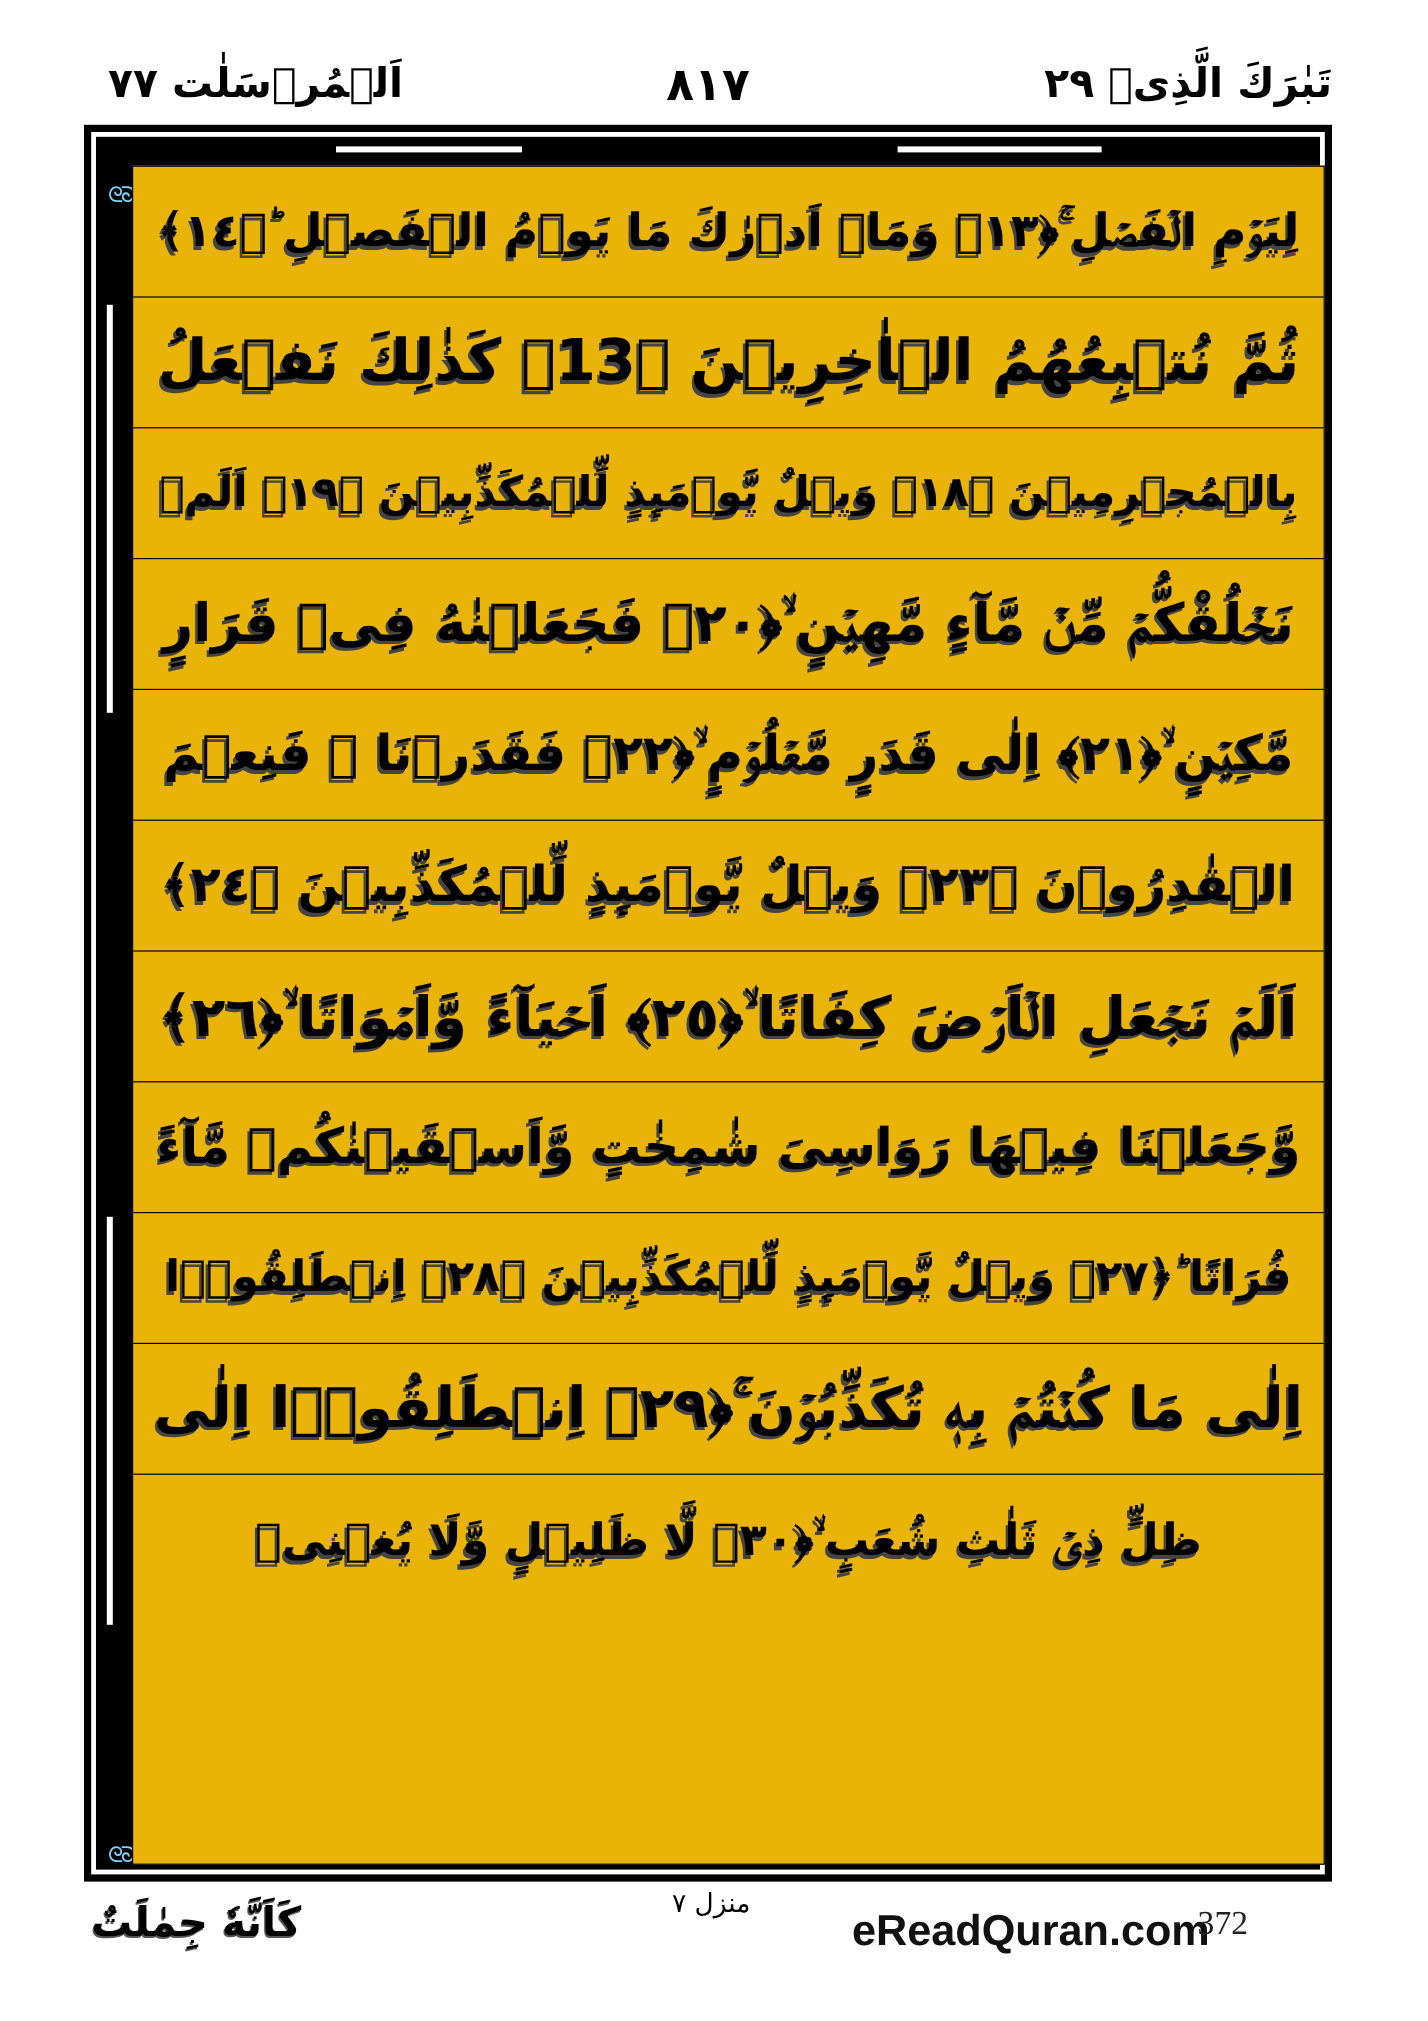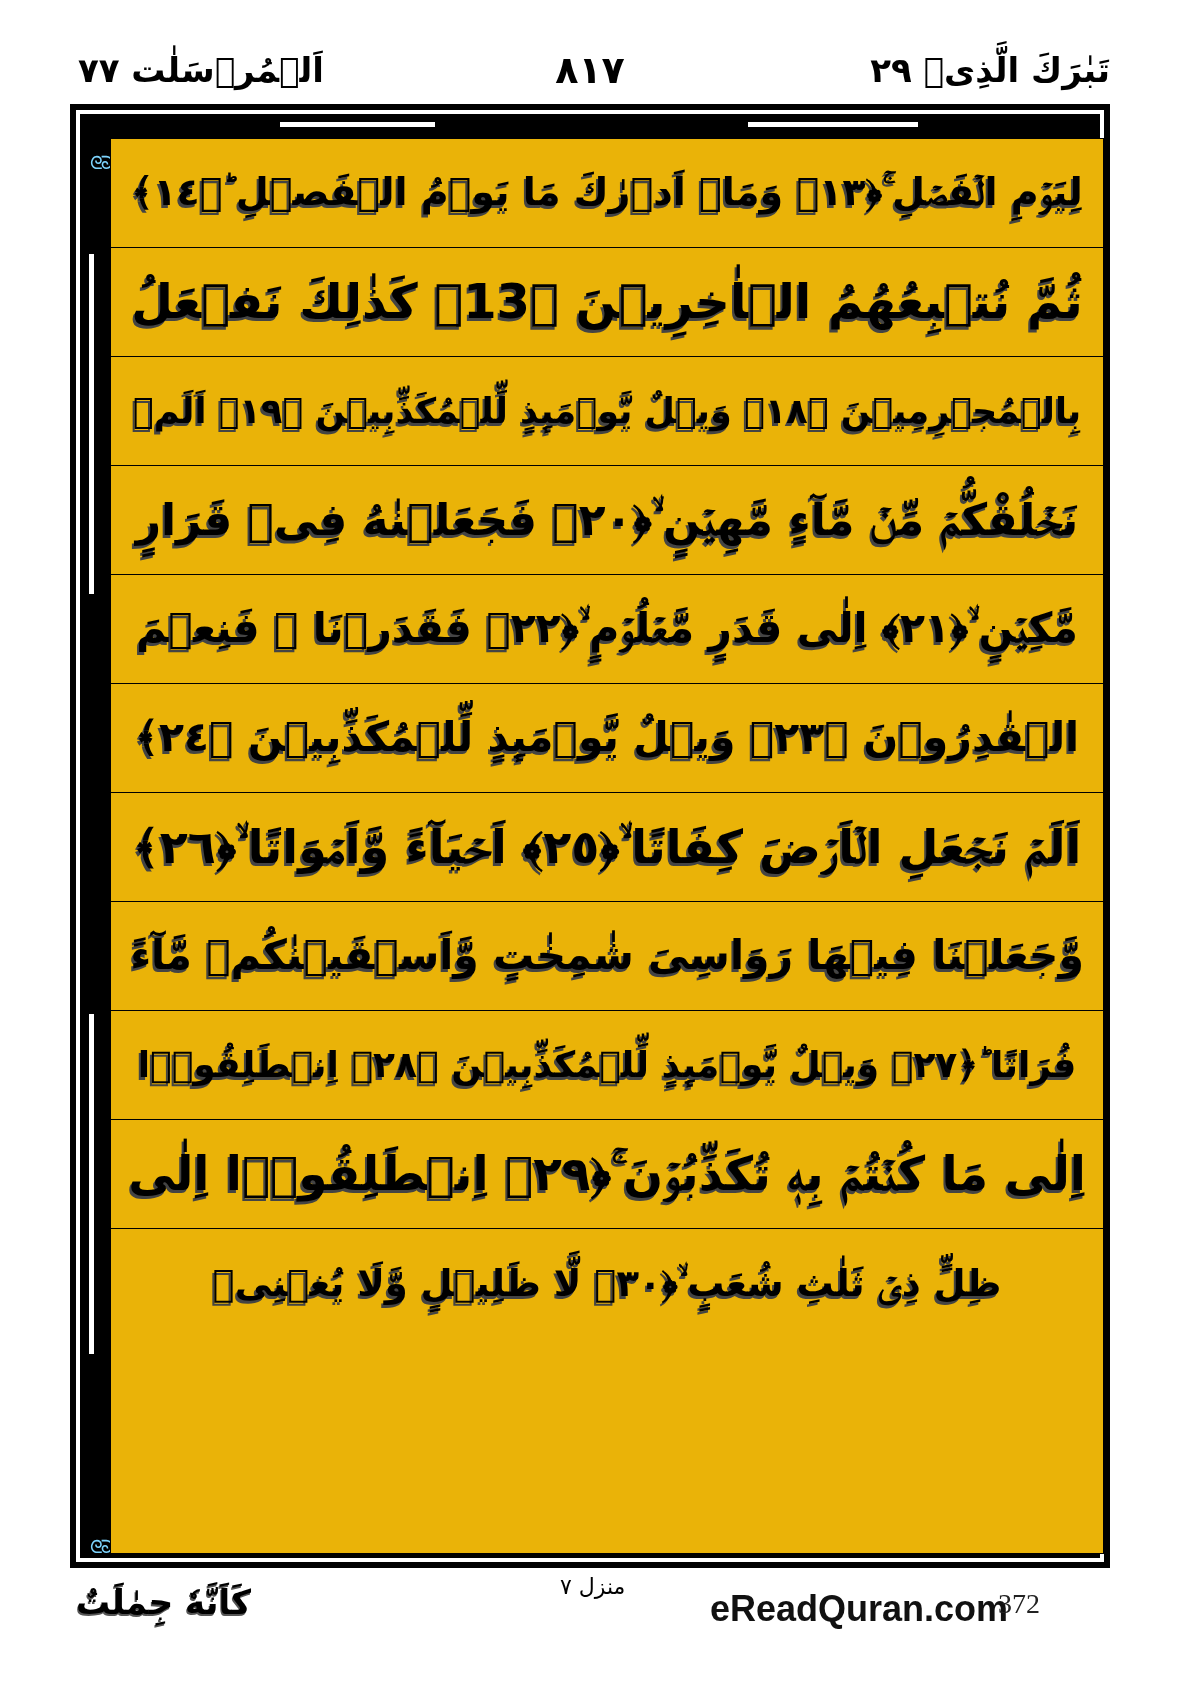--- a/index.html
+++ b/index.html
@@ -1,20 +1,20 @@
 <!DOCTYPE html>
 <html><head>
 <meta charset="utf-8">
 <style>
   html, body { margin: 0; padding: 0; background: #ffffff; }
   body { width: 1190px; height: 1684px; position: relative; overflow: hidden; font-family: "DejaVu Sans", sans-serif; color: #000; }
 
   .header { position: absolute; top: 40px; left: 70px; width: 1040px; height: 60px; }
   .hdr { position: absolute; top: 0; font-family: "DejaVu Sans", sans-serif; font-weight: bold; font-size: 34px; line-height: 60px; white-space: nowrap; }
-  .hdr-left { left: 8px; direction: rtl; }
+  .hdr-left { left: 20px; direction: rtl; }
   .hdr-center { left: 0; right: 0; text-align: center; font-size: 38px; }
   .hdr-right { right: 0; direction: rtl; }
 
   
   .frame { position: absolute; left: 70px; top: 104px; width: 1040px; height: 1464px; background: #000; }
   .frame-inner-white { position: absolute; left: 6px; top: 6px; right: 6px; bottom: 6px; background: #fff; }
   .frame-black2 { position: absolute; left: 10px; top: 10px; right: 10px; bottom: 10px; background: #000; }
 
   .bar-light { position: absolute; background: #fff; }
 

